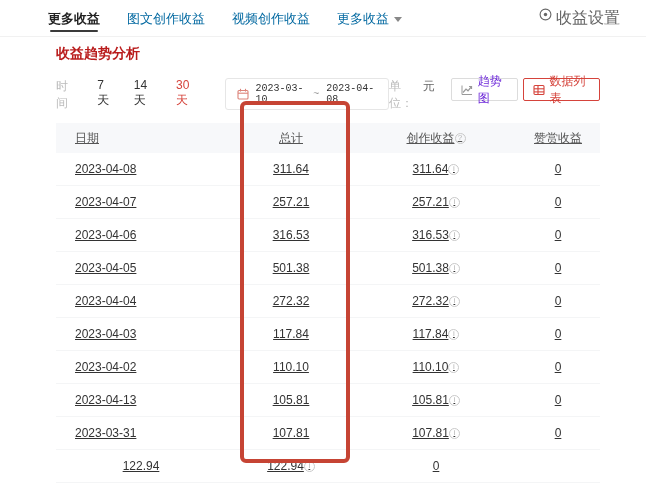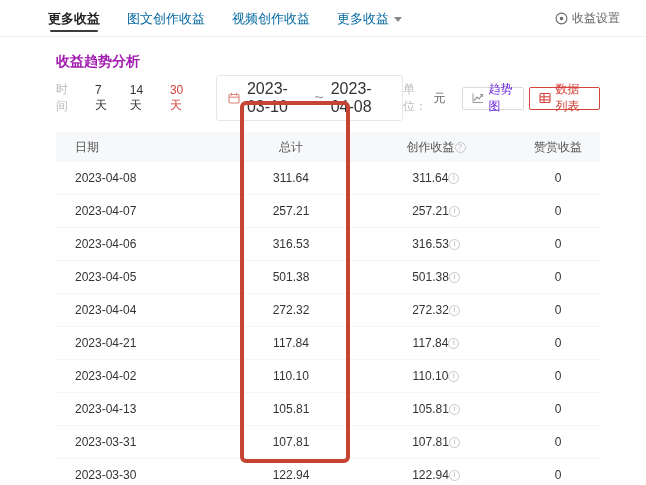--- a/index.html
+++ b/index.html
@@ -11,48 +11,48 @@
   .tabbar { display:flex; align-items:center; height:37px;
     padding:0 26px 0 48px; border-bottom:1px solid #f1f1f1; }
   .tab { font-size:13px; color:#0369a1; margin-right:27px; cursor:pointer;
     position:relative; height:37px; line-height:37px; }
   .tab.active { color:#222; font-weight:bold; }
   .tab.active::after { content:""; position:absolute; left:2px; right:2px;
     bottom:5px; height:2px; background:#3b3b3b; border-radius:1px; }
   .tab .caret { display:inline-block; width:0; height:0; margin-left:5px;
     border-left:4px solid transparent; border-right:4px solid transparent;
     border-top:5px solid #888; vertical-align:middle; }
-  .settings { margin-left:auto; display:flex; align-items:center; gap:4px;
-    font-size:12px; color:#666; cursor:pointer; }
+  .settings { margin-left:auto; display:flex; align-items:flex-start; gap:4px;
+    font-size:16px; color:#666; cursor:pointer; }
 
   
   .content { padding:0 46px 0 56px; }
-  .section-title { margin-top:16px; font-size:14px; font-weight:bold; color:#a21caf; }
-
-  
-  .filters { margin-top:4px; display:flex; align-items:center; font-size:12px; }
+  .section-title { margin-top:8px; font-size:14px; font-weight:bold; color:#b91c1c; }
+
+  
+  .filters { margin-top:15px; display:flex; align-items:flex-start; font-size:12px; }
   .flabel { color:#bbb; margin-right:20px; }
   .range { color:#333; margin-right:20px; cursor:pointer; }
   .range.active { color:#d5433b; }
   .datebox { display:flex; align-items:center; gap:7px; margin-left:6px;
     border:1px solid #e6e6e6; border-radius:3px; padding:4px 11px;
-    font-size:16px; color:#333; cursor:pointer; }
+    font-size:10px; color:#333; cursor:pointer;font-family:Liberation Mono, monospace; }
   .spacer { flex:1; }
   .unit-label { color:#bbb; }
   .unit-value { color:#666; margin-left:2px; margin-right:16px; }
   .viewbtn { display:flex; align-items:center; gap:5px; height:23px;
     padding:0 9px; border:1px solid #dcdcdc; border-radius:2px;
     font-size:12px; color:#6d28d9; background:#fff; cursor:pointer; }
   .viewbtn + .viewbtn { margin-left:5px; }
   .viewbtn.active { border-color:#d5433b; color:#d5433b; }
 
   
   .table { margin-top:11px; width:544px; }
   .thead, .trow { display:grid; grid-template-columns:170px 130px 160px 84px;
-    align-items:center; }
+    align-items:center;text-decoration:underline; }
   .thead { height:30px; background:#f7f8fa; font-size:12px; color:#555; }
   .trow  { height:33px; border-bottom:1px solid #f4f5f6; font-size:12px; color:#333; }
   .c-date { padding-left:19px; text-align:left; }
   .c-total, .c-creation, .c-apprec { text-align:center; }
   .cell-flex { display:flex; align-items:center; justify-content:center; }
   .qicon { display:inline-flex; align-items:center; justify-content:center;
     width:11px; height:11px; border:1px solid #c9c9c9; border-radius:50%;
     font-size:8px; color:#b5b5b5; line-height:1; }
 
   
@@ -185,21 +185,21 @@
     <div class="c-date">2023-04-04</div>
     <div class="c-total">272.32</div>
     <div class="c-creation cell-flex">
       <span>272.32</span>
       <span class="qicon">i</span>
     </div>
     <div class="c-apprec">0</div>
   </div>
 
   <div class="trow">
-    <div class="c-date">2023-04-21</div>
+    <div class="c-date">2023-04-03</div>
     <div class="c-total">117.84</div>
     <div class="c-creation cell-flex">
       <span>117.84</span>
       <span class="qicon">i</span>
     </div>
     <div class="c-apprec">0</div>
   </div>
 
   <div class="trow">
     <div class="c-date">2023-04-02</div>
@@ -225,21 +225,20 @@
     <div class="c-date">2023-03-31</div>
     <div class="c-total">107.81</div>
     <div class="c-creation cell-flex">
       <span>107.81</span>
       <span class="qicon">i</span>
     </div>
     <div class="c-apprec">0</div>
   </div>
 
   <div class="trow">
-    <div class="c-date">2023-03-30</div>
     <div class="c-total">122.94</div>
     <div class="c-creation cell-flex">
       <span>122.94</span>
       <span class="qicon">i</span>
     </div>
     <div class="c-apprec">0</div>
   </div>
 </div>
   </div>
 </div>

